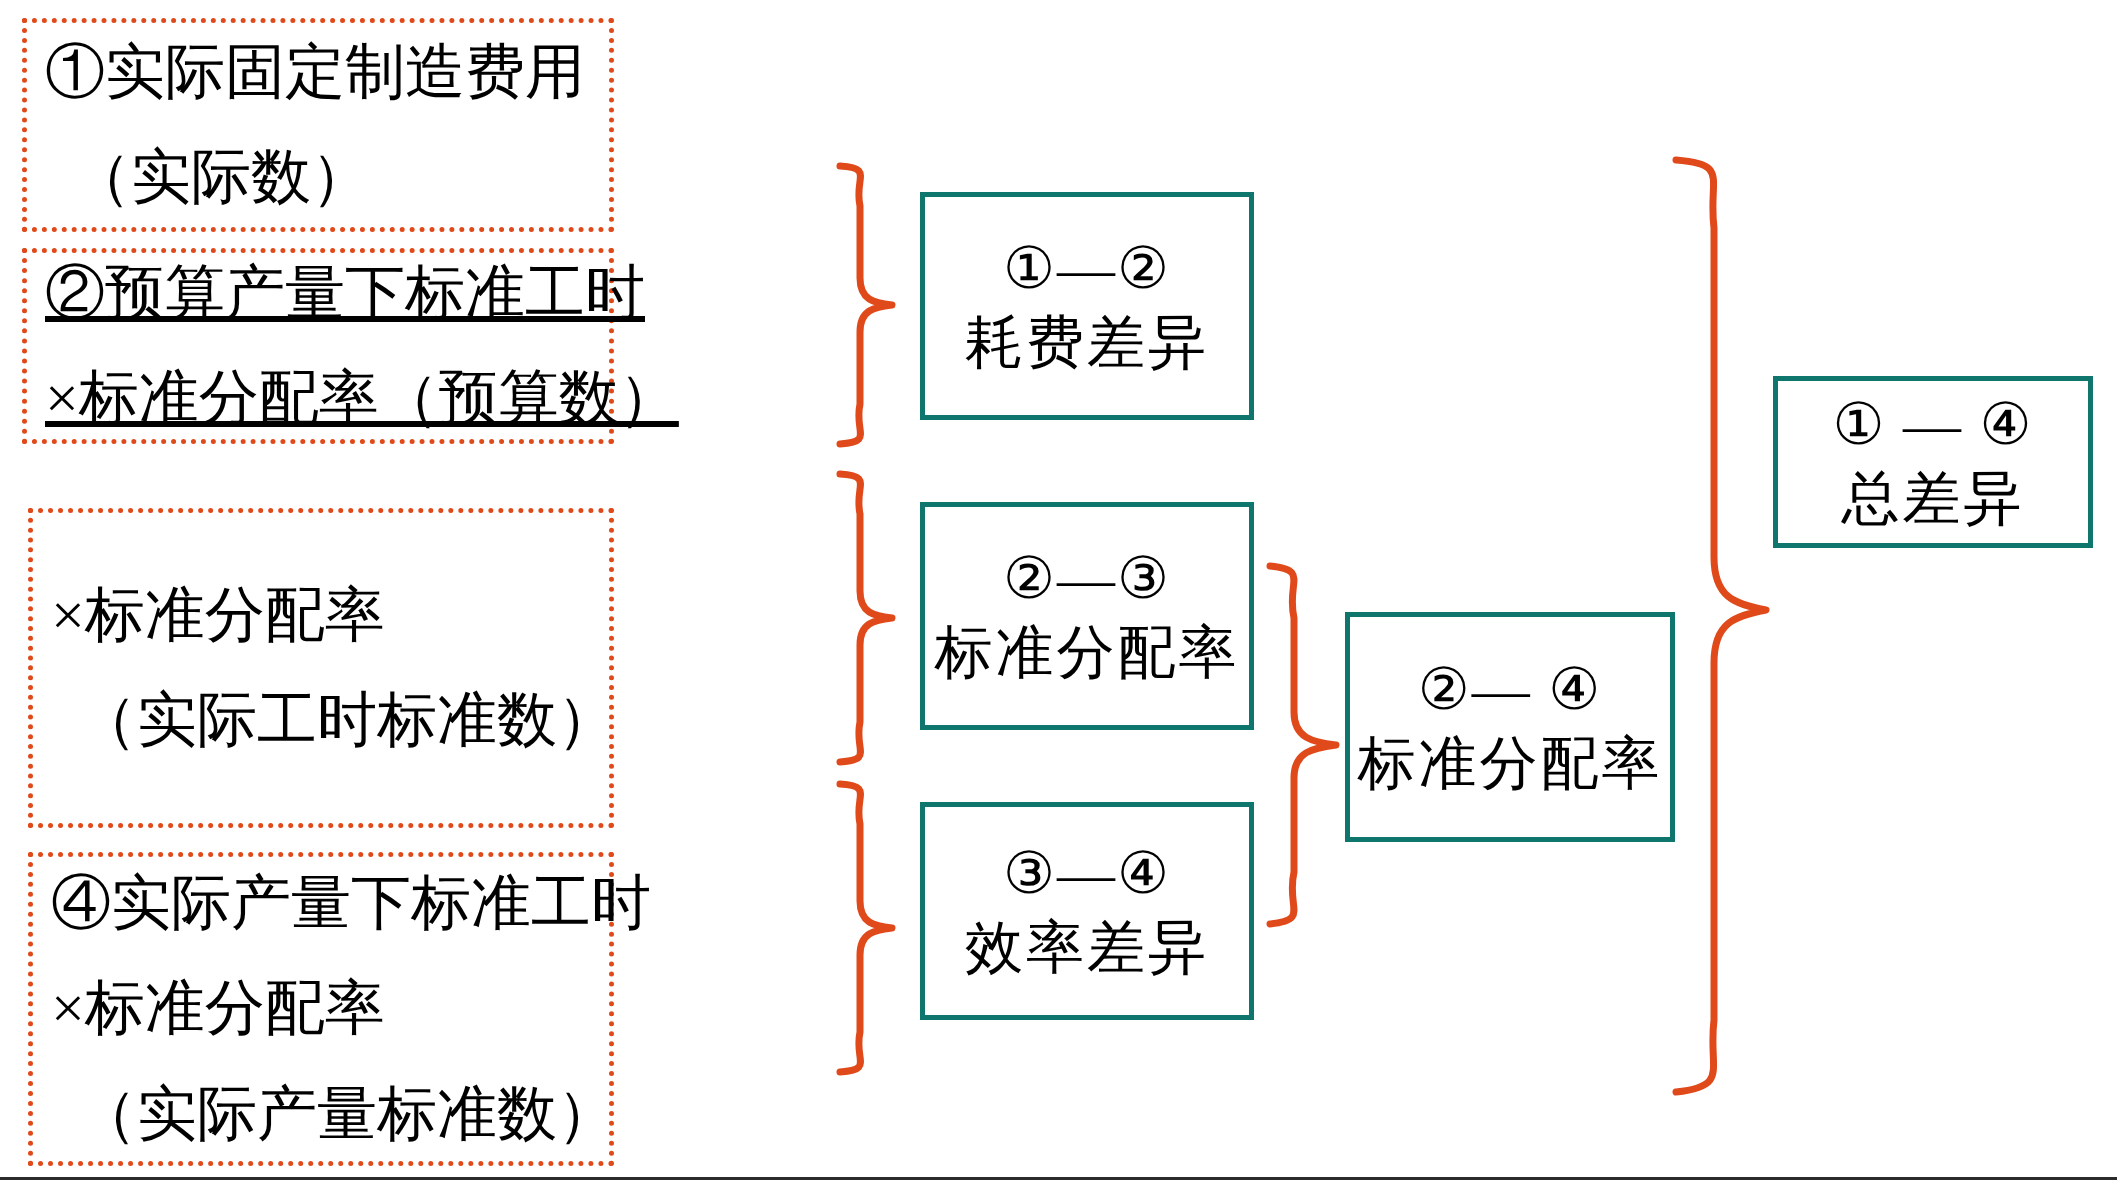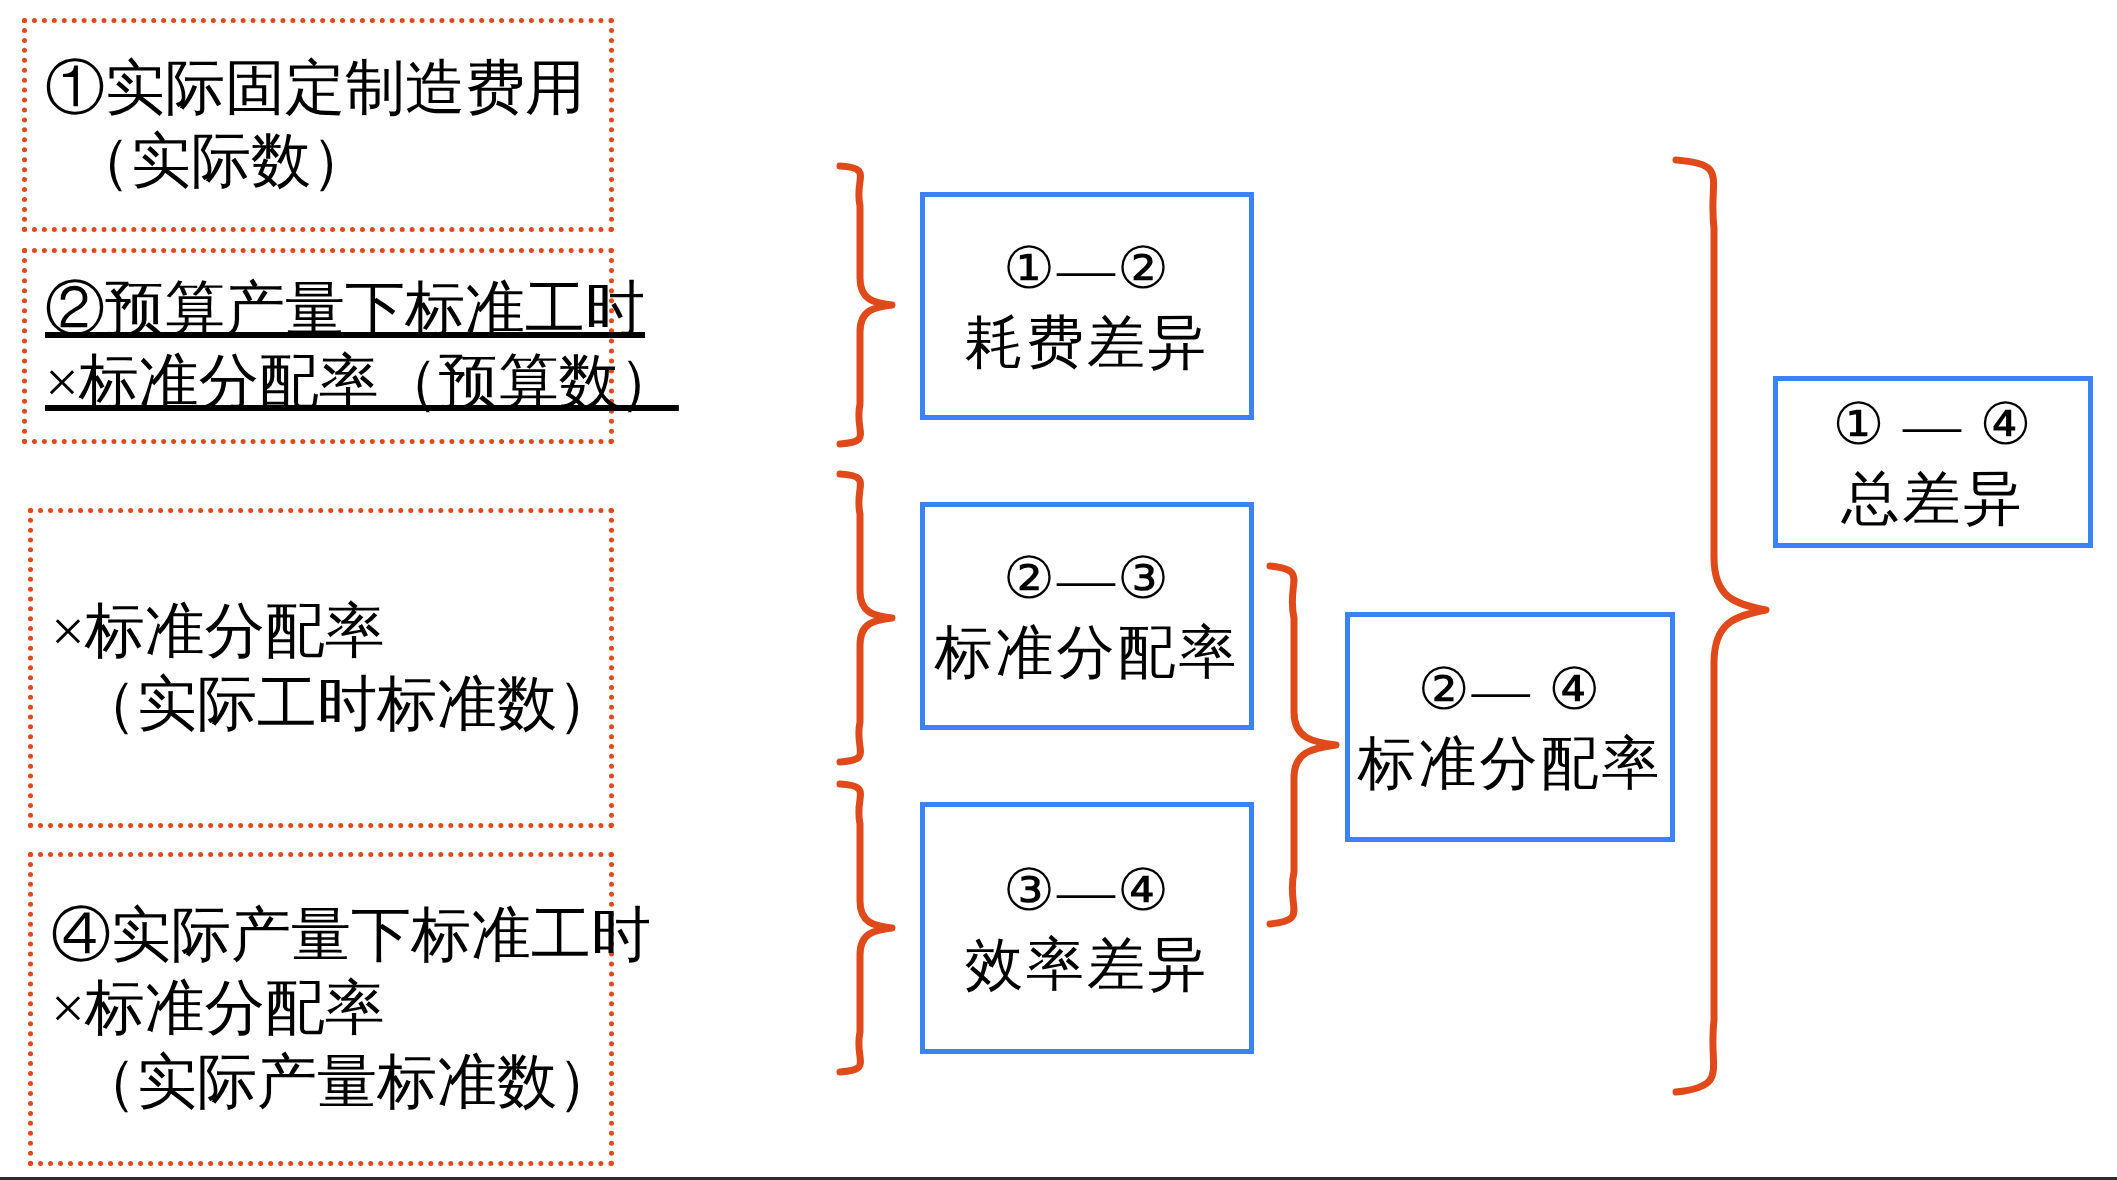--- a/index.html
+++ b/index.html
@@ -20,32 +20,33 @@
   .dotted-box {
     position: absolute;
     border: 5px dotted #E04A1B;
     box-sizing: border-box;
     background: #ffffff;
     display: flex;
     flex-direction: column;
     justify-content: center;
     padding-left: 18px;
     padding-right: 6px;
+    gap: 32px;
   }
   .dotted-box .line {
     font-size: 60px;
     line-height: 1.22;
     white-space: nowrap;
     letter-spacing: 0px;
   }
   .indent1 { padding-left: 26px; }
   
   .solid-box {
     position: absolute;
-    border: 5px solid #3b82f6;
+    border: 5px solid #0f766e;
     box-sizing: border-box;
     background: #ffffff;
     display: flex;
     flex-direction: column;
     align-items: center;
     justify-content: center;
   }
   .solid-box .line {
     font-size: 58px;
     line-height: 1.28;
@@ -120,21 +121,21 @@
   <div class="solid-box" style="left:920px; top:192px; width:334px; height:228px;">
     <div class="line formula">①—②</div>
     <div class="line name">耗费差异</div>
   </div>
 
   <div class="solid-box" style="left:920px; top:502px; width:334px; height:228px;">
     <div class="line formula">②—③</div>
     <div class="line name">标准分配率</div>
   </div>
 
-  <div class="solid-box" style="left:920px; top:802px; width:334px; height:252px;">
+  <div class="solid-box" style="left:920px; top:802px; width:334px; height:218px;">
     <div class="line formula">③—④</div>
     <div class="line name">效率差异</div>
   </div>
 
   <svg class="brace" style="left:1262px; top:560px;" width="86" height="370" viewBox="0 0 86 370">
     <path d="M 8 6 C 48 10 24 22 32 58 L 32 152 C 32 178 50 182 74 185
              C 50 188 32 192 32 218 L 32 312 C 24 348 48 360 8 364"></path>
   </svg>
 
   <div class="solid-box" style="left:1345px; top:612px; width:330px; height:230px;">

